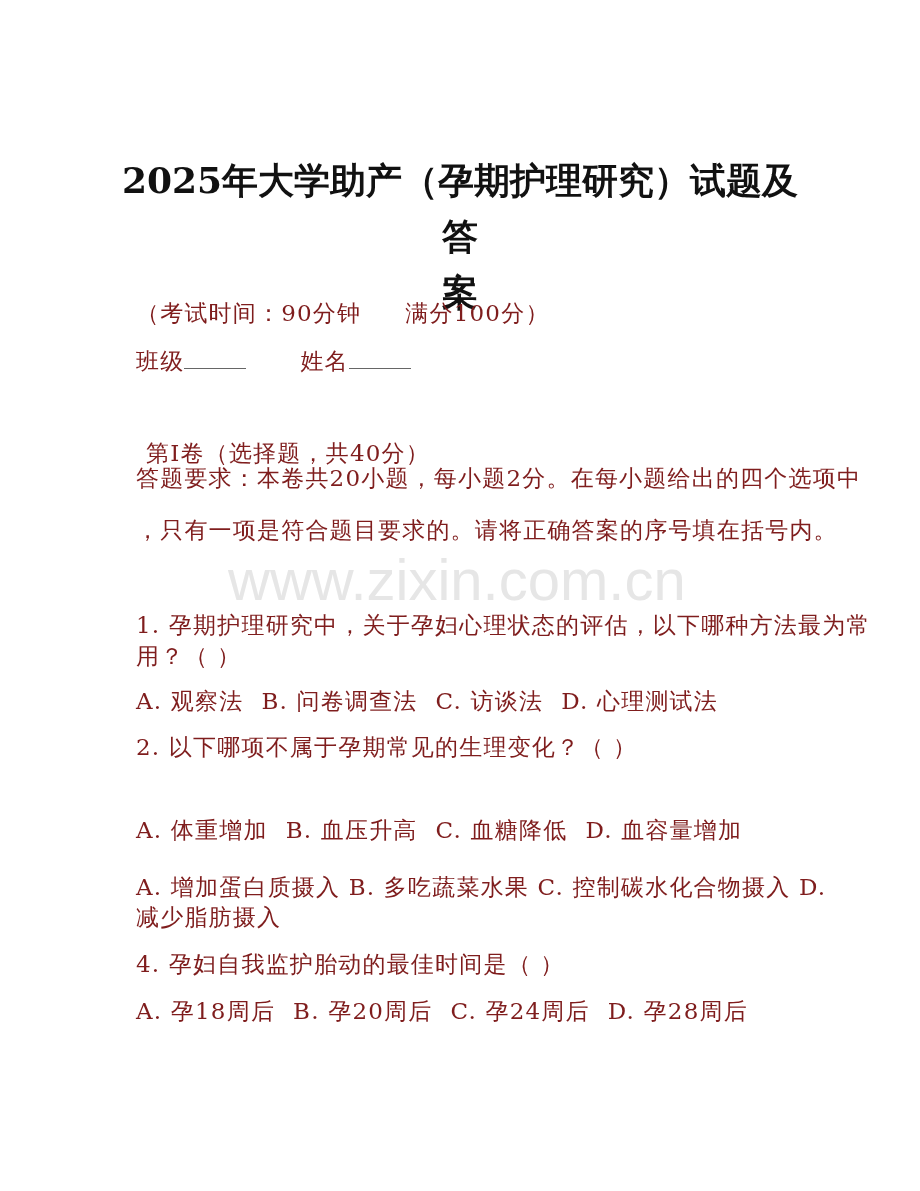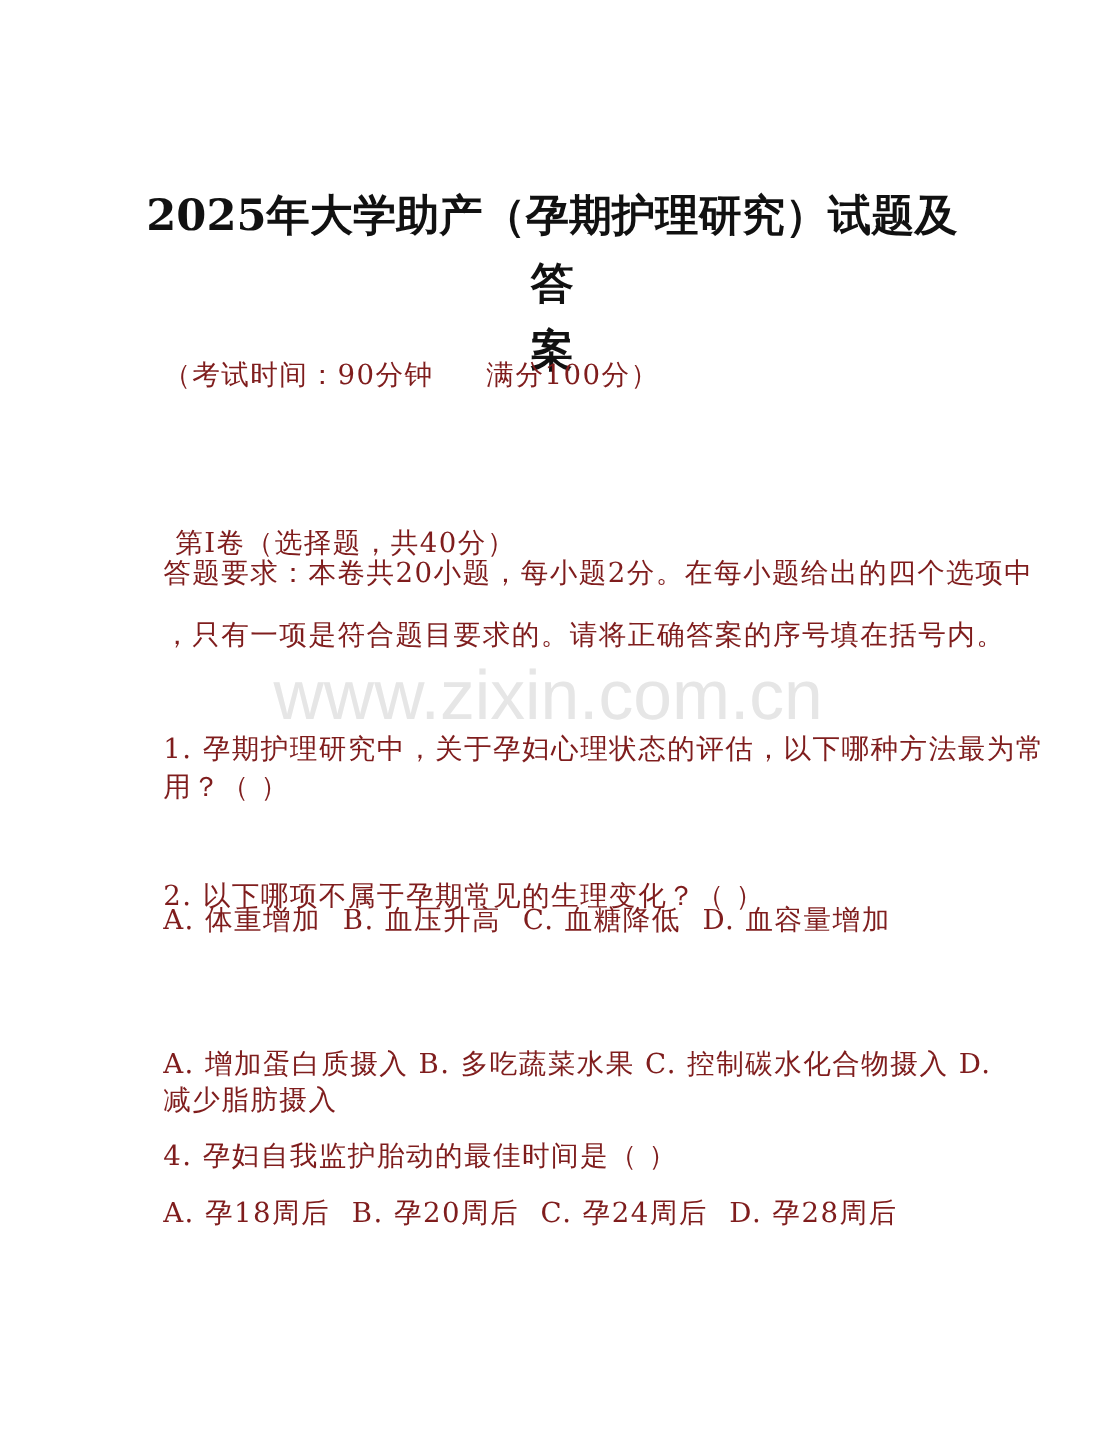--- a/index.html
+++ b/index.html
@@ -73,31 +73,37 @@
 
   <div class="title">
     <div>2025年大学助产（孕期护理研究）试题及答</div>
     <div>案</div>
   </div>
 
   <div class="line" style="top:298px; left:136px;">
     <span>（考试时间：90分钟</span><span class="sp" style="width:44px;"></span><span>满分100分）</span>
   </div>
 
+  <div class="line" style="top:346px;">
+    <span>班级</span><span class="blank"></span><span class="sp" style="width:54px;"></span><span>姓名</span><span class="blank"></span>
+  </div>
 
   <div class="line" style="top:438px; left:146px;">第Ⅰ卷（选择题，共40分）</div>
 
   <div class="line" style="top:463px;">答题要求：本卷共20小题，每小题2分。在每小题给出的四个选项中</div>
   <div class="line" style="top:515px;">，只有一项是符合题目要求的。请将正确答案的序号填在括号内。</div>
 
   <div class="line" style="top:610px;">1. 孕期护理研究中，关于孕妇心理状态的评估，以下哪种方法最为常</div>
   <div class="line" style="top:641px;">用？（  ）</div>
+  <div class="line" style="top:686px;">
+    <span class="opt">A. 观察法</span><span class="opt">B. 问卷调查法</span><span class="opt">C. 访谈法</span><span class="opt">D. 心理测试法</span>
+  </div>
 
   <div class="line" style="top:732px;">2. 以下哪项不属于孕期常见的生理变化？（  ）</div>
-  <div class="line" style="top:752px;">
+  <div class="line" style="top:815px;">
     <span class="opt">A. 体重增加</span><span class="opt">B. 血压升高</span><span class="opt">C. 血糖降低</span><span class="opt">D. 血容量增加</span>
   </div>
 
   <div class="line" style="top:872px;">A. 增加蛋白质摄入  B. 多吃蔬菜水果  C. 控制碳水化合物摄入  D.</div>
   <div class="line" style="top:902px;">减少脂肪摄入</div>
 
   <div class="line" style="top:949px;">4. 孕妇自我监护胎动的最佳时间是（  ）</div>
   <div class="line" style="top:996px;">
     <span class="opt">A. 孕18周后</span><span class="opt">B. 孕20周后</span><span class="opt">C. 孕24周后</span><span class="opt">D. 孕28周后</span>
   </div>

